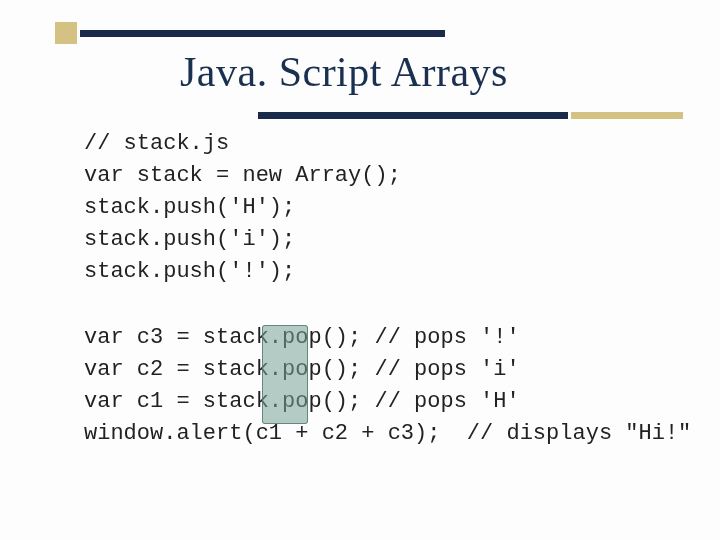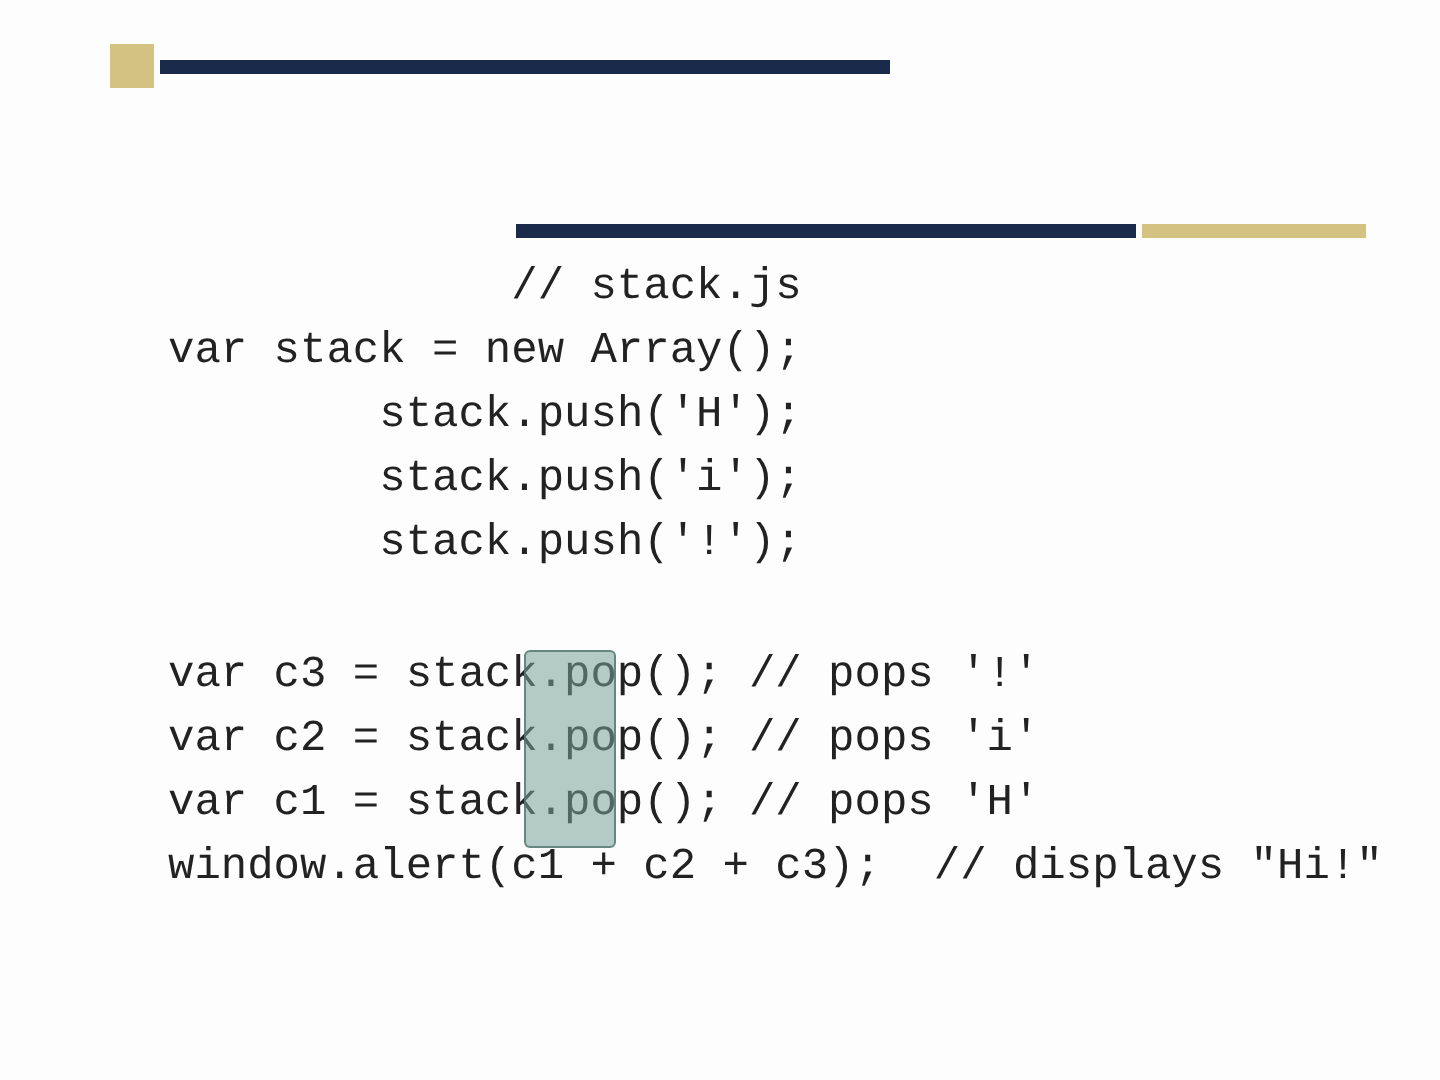--- a/index.html
+++ b/index.html
@@ -59,21 +59,20 @@
   }
   .code-image-1 {
     position: absolute;
     top: 128px;
     left: 84px;
     font-family: "Courier New", monospace;
     font-size: 22px;
     line-height: 1.45;
     color: #222;
     white-space: pre;
-    text-align: right;
   }
   .note {
     position: absolute;
     top: 290px;
     left: 256px;
     font-family: Arial, sans-serif;
     font-size: 16px;
     color: #000;
     font-weight: bold;
     white-space: nowrap;
@@ -104,20 +103,21 @@
     left: 262px;
     pointer-events: none;
   }
 </style>
 </head>
 <body>
 
 <div class="slide">
   <div class="accent-square"></div>
   <div class="rule-top"></div>
+  <h1 class="title">Java. Script Arrays</h1>
   <div class="rule-mid-dark"></div>
   <div class="rule-mid-tan"></div>
 
   <pre class="code-image-1">// stack.js
 var stack = new Array();
 stack.push('H');
 stack.push('i');
 stack.push('!');</pre>
 
 

